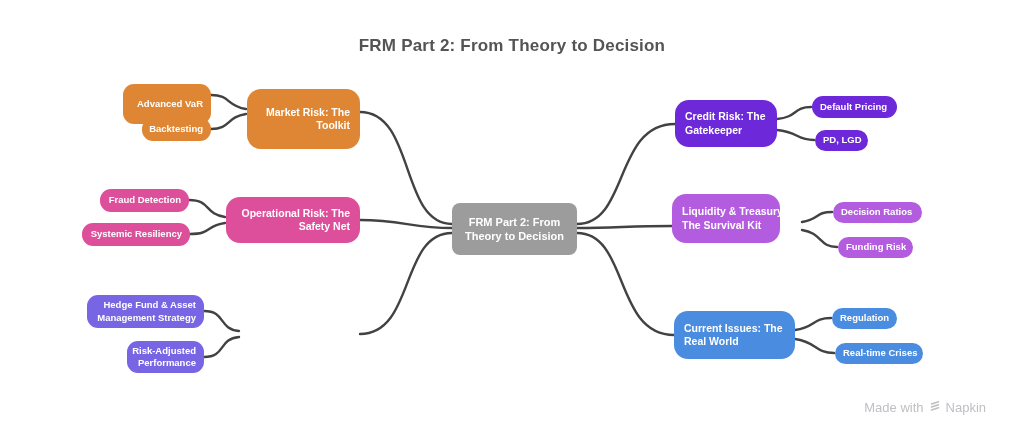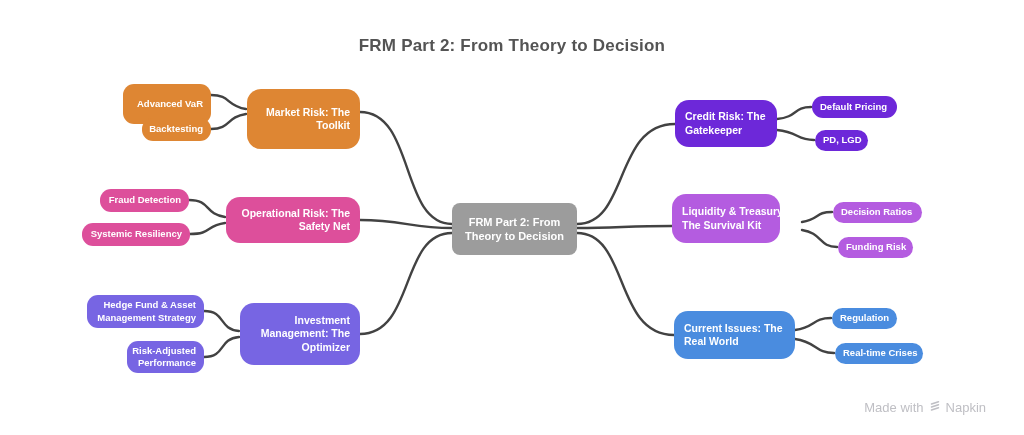--- a/index.html
+++ b/index.html
@@ -83,23 +83,20 @@
     <path d="M795,339 C817,342 815,353 834,353"></path>
   </svg>
 
   <div class="node branch c-gray al-c" data-name="node-center">FRM Part 2: From
 Theory to Decision</div>
 
   <div class="node branch c-orange al-r" data-name="node-market-risk">Market Risk: The
 Toolkit</div>
   <div class="node branch c-pink al-r" data-name="node-operational-risk">Operational Risk: The
 Safety Net</div>
-  <div class="node branch c-purple al-r" data-name="node-investment-management">Investment
-Management: The
-Optimizer</div>
 
   <div class="node leaf c-orange al-r" data-name="leaf-advanced-var">Advanced VaR</div>
   <div class="node leaf c-orange al-r" data-name="leaf-backtesting">Backtesting</div>
   <div class="node leaf c-pink al-r" data-name="leaf-fraud-detection">Fraud Detection</div>
   <div class="node leaf c-pink al-r" data-name="leaf-systemic-resiliency">Systemic Resiliency</div>
   <div class="node leaf c-purple al-r" data-name="leaf-hedge-fund">Hedge Fund &amp; Asset
 Management Strategy</div>
   <div class="node branch c-red al-l" data-name="node-credit-risk">Credit Risk: The
 Gatekeeper</div>
 

